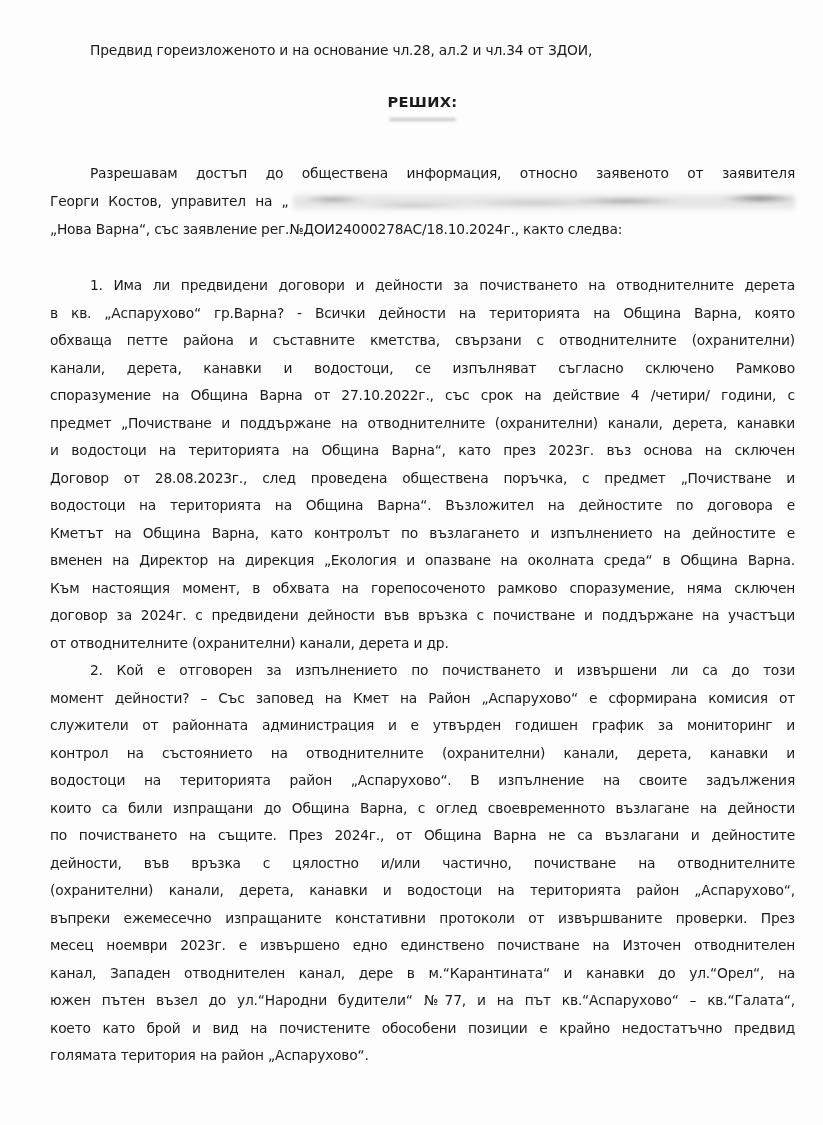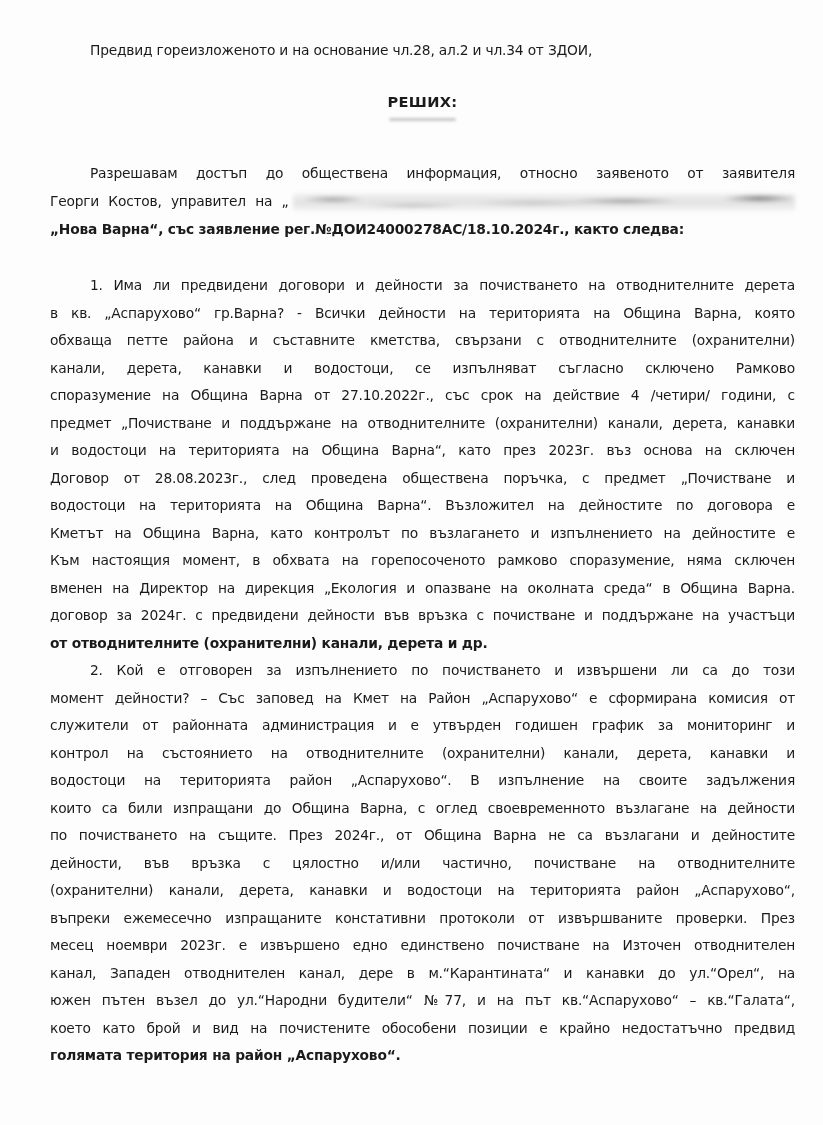--- a/index.html
+++ b/index.html
@@ -53,21 +53,21 @@
     line-height: 28px;
     letter-spacing: -0.2px;
   }
   .body-block {
     margin-top: 29px;
     font-size: 13.8px;
     line-height: 27.5px;
     letter-spacing: -0.2px;
   }
   .jline { text-align: justify; text-align-last: justify; }
-  .lline { text-align: left; text-align-last: left; font-weight: bold; }
+  .lline { text-align: left; text-align-last: left; }
   .indent { text-indent: 40px; }
   .redline { display: flex; align-items: center; }
   .redline .prefix { white-space: nowrap; word-spacing: 5px; text-indent: 0; }
   
   .redaction {
     flex: 1;
     height: 18px;
     margin-left: 5px;
     margin-top: 2px;
     border-radius: 3px;
@@ -106,22 +106,22 @@
       <div class="jline indent">1. Има ли предвидени договори и дейности за почистването на отводнителните дерета</div>
       <div class="jline">в кв. „Аспарухово“ гр.Варна? - Всички дейности на територията на Община Варна, която</div>
       <div class="jline">обхваща петте района и съставните кметства, свързани с отводнителните (охранителни)</div>
       <div class="jline">канали, дерета, канавки и водостоци, се изпълняват съгласно сключено Рамково</div>
       <div class="jline">споразумение на Община Варна от 27.10.2022г., със срок на действие 4 /четири/ години, с</div>
       <div class="jline">предмет „Почистване и поддържане на отводнителните (охранителни) канали, дерета, канавки</div>
       <div class="jline">и водостоци на територията на Община Варна“, като през 2023г. въз основа на сключен</div>
       <div class="jline">Договор от 28.08.2023г., след проведена обществена поръчка, с предмет „Почистване и</div>
       <div class="jline">водостоци на територията на Община Варна“. Възложител на дейностите по договора е</div>
       <div class="jline">Кметът на Община Варна, като контролът по възлагането и изпълнението на дейностите е</div>
+      <div class="jline">вменен на Директор на дирекция „Екология и опазване на околната среда“ в Община Варна.</div>
       <div class="jline">Към настоящия момент, в обхвата на горепосоченото рамково споразумение, няма сключен</div>
-      <div class="jline">вменен на Директор на дирекция „Екология и опазване на околната среда“ в Община Варна.</div>
       <div class="jline">договор за 2024г. с предвидени дейности във връзка с почистване и поддържане на участъци</div>
       <div class="lline">от отводнителните (охранителни) канали, дерета и др.</div>
       <div class="jline indent">2. Кой е отговорен за изпълнението по почистването и извършени ли са до този</div>
       <div class="jline">момент дейности? – Със заповед на Кмет на Район „Аспарухово“ е сформирана комисия от</div>
       <div class="jline">служители от районната администрация и е утвърден годишен график за мониторинг и</div>
       <div class="jline">контрол на състоянието на отводнителните (охранителни) канали, дерета, канавки и</div>
       <div class="jline">водостоци на територията район „Аспарухово“. В изпълнение на своите задължения</div>
       <div class="jline">които са били изпращани до Община Варна, с оглед своевременното възлагане на дейности</div>
       <div class="jline">по почистването на същите. През 2024г., от Община Варна не са възлагани и дейностите</div>
       <div class="jline">дейности, във връзка с цялостно и/или частично, почистване на отводнителните</div>

